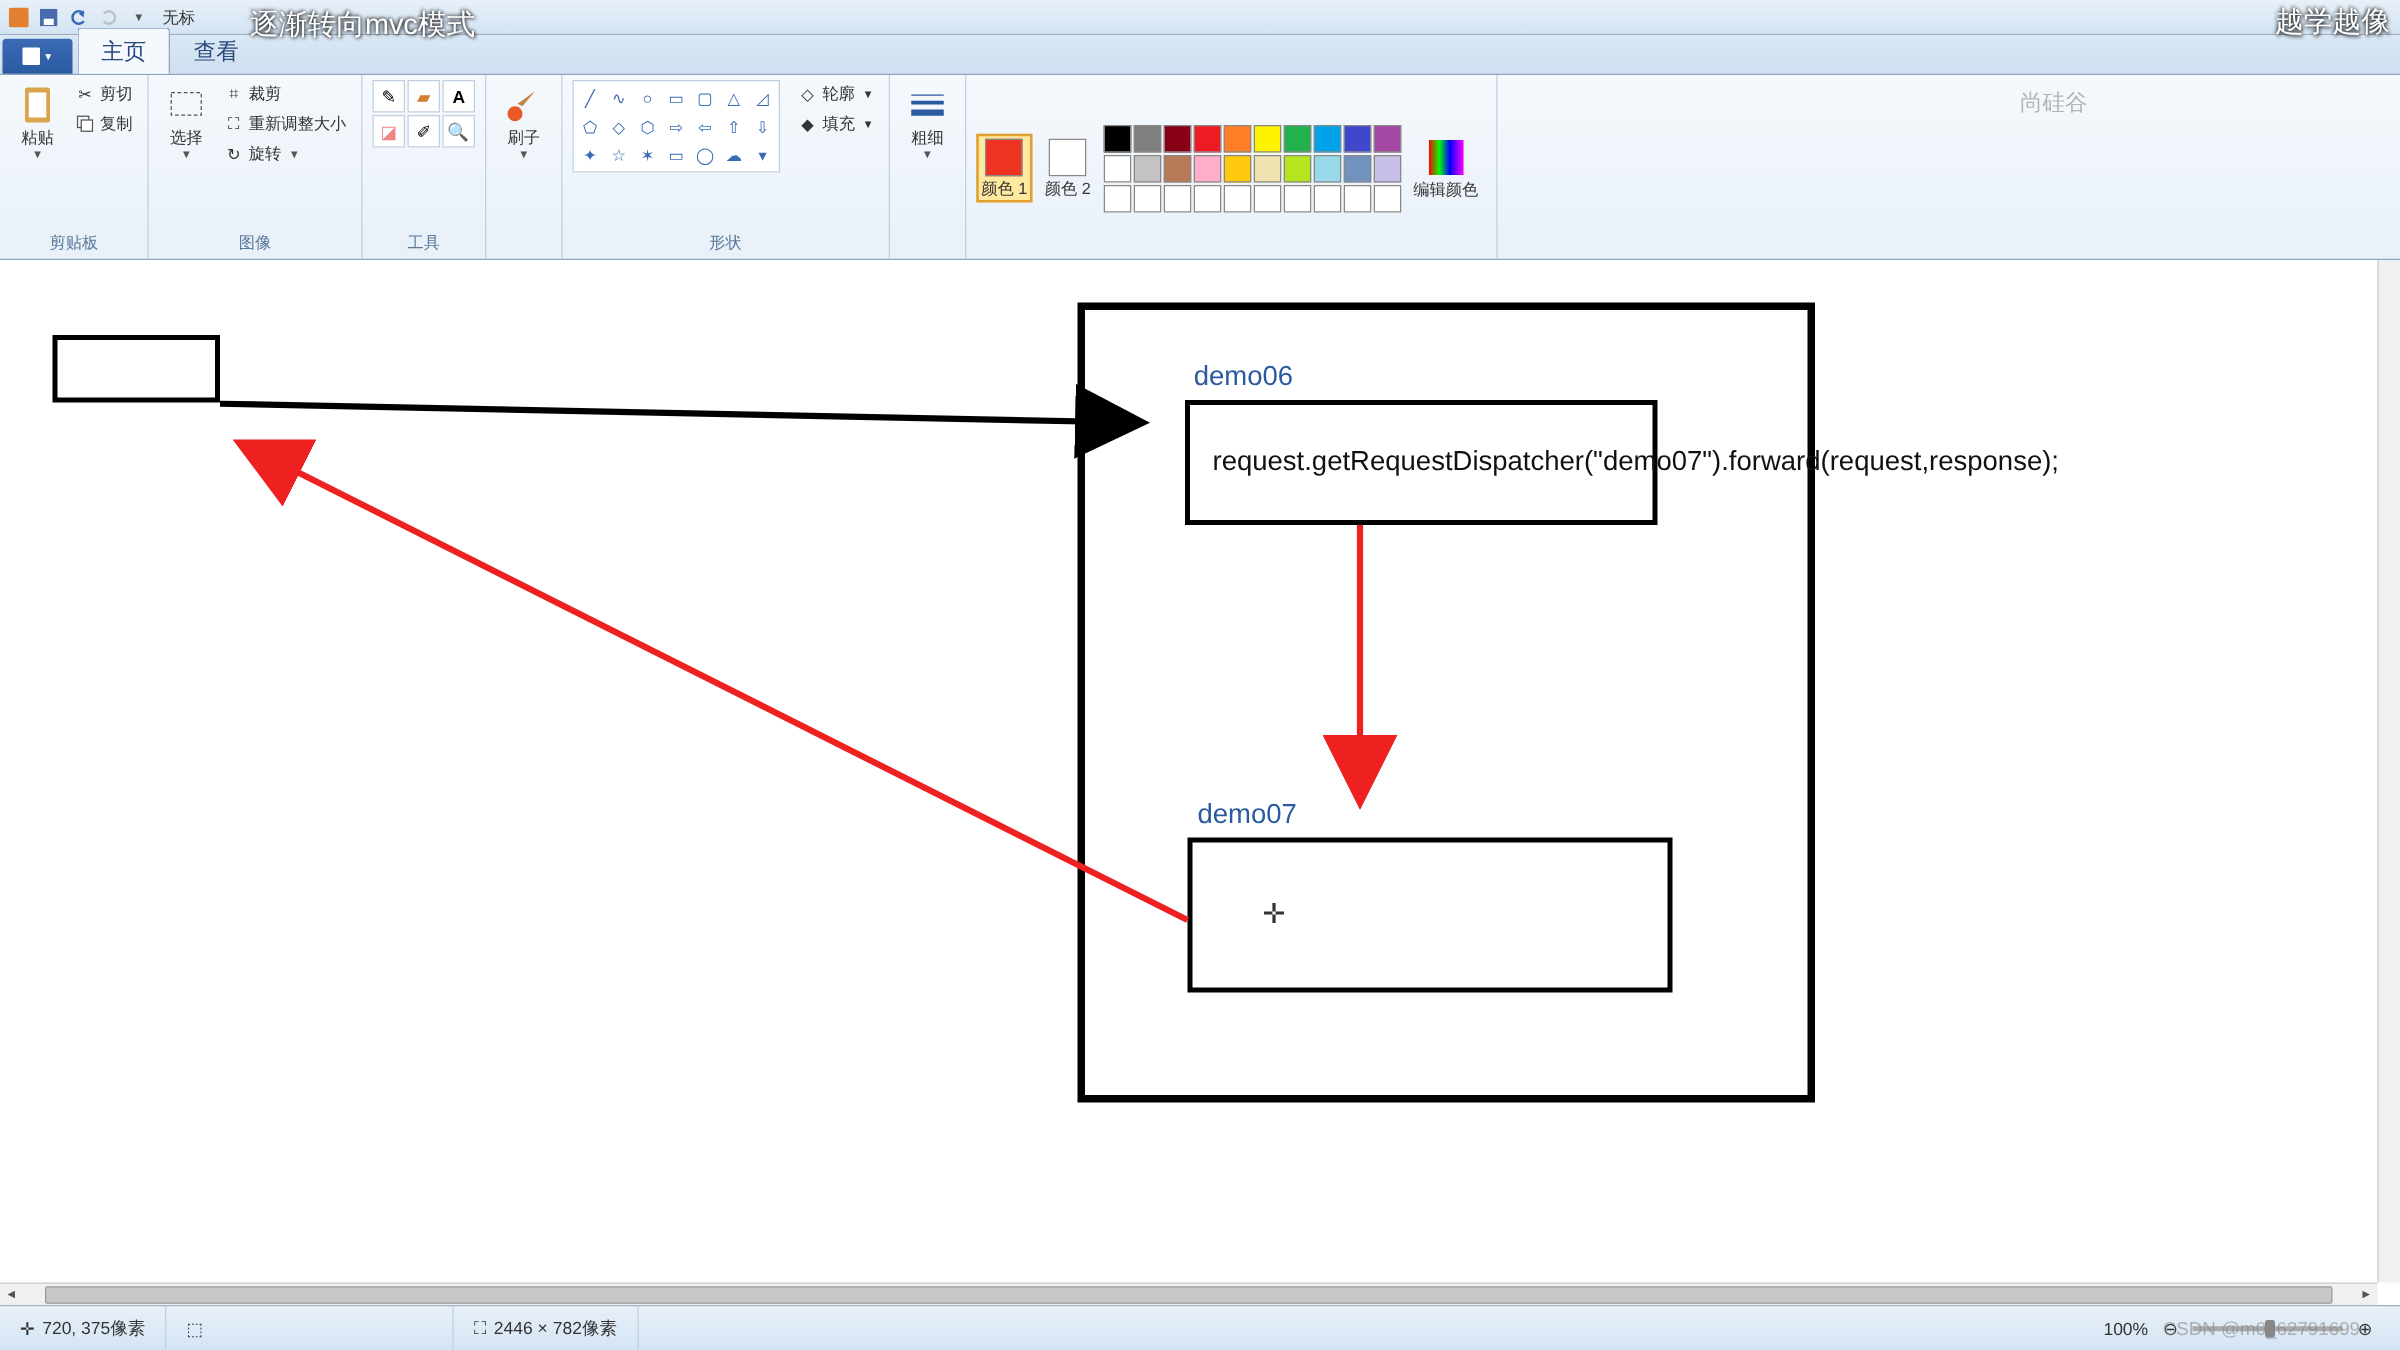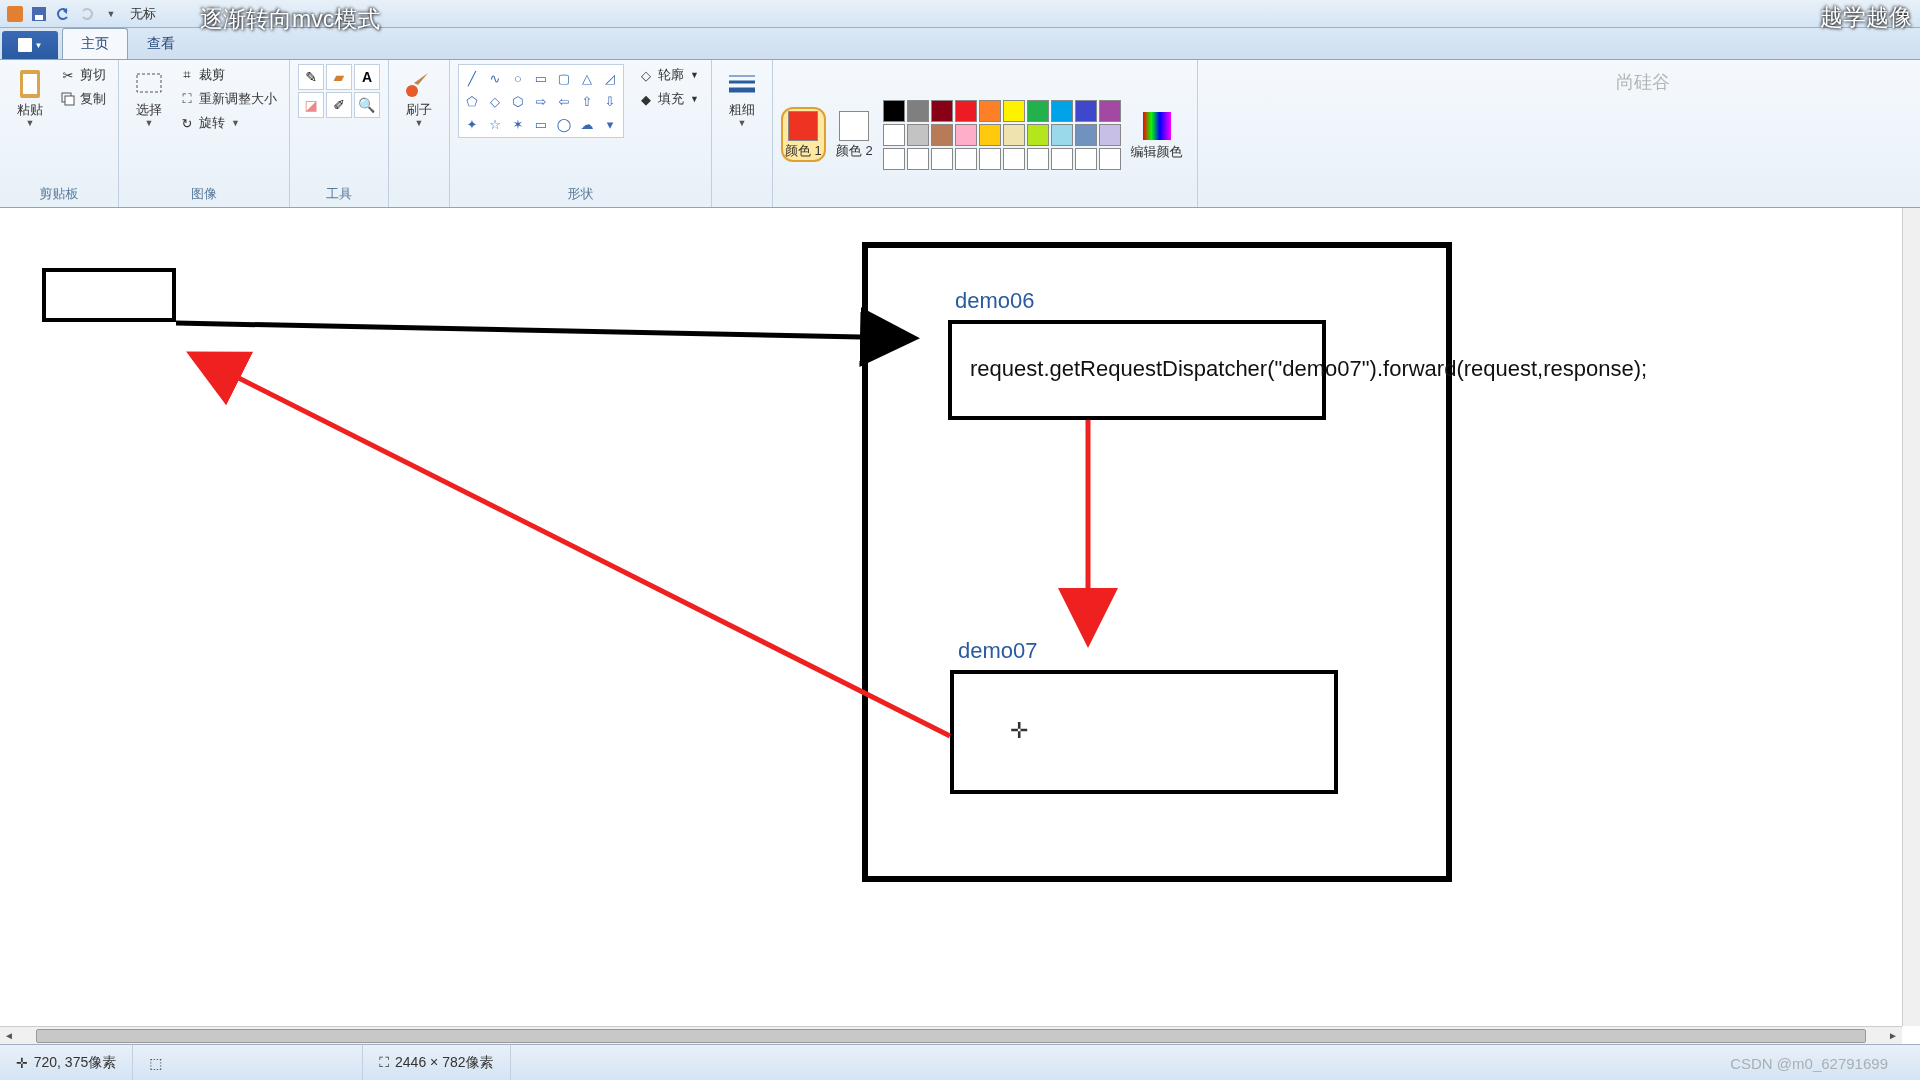--- a/index.html
+++ b/index.html
@@ -9,21 +9,21 @@
 .titlebar .qat { display: flex; align-items: center; gap: 2px; }
 .titlebar .qat-btn { width: 22px; height: 22px; display: flex; align-items: center; justify-content: center; cursor: pointer; border-radius: 3px; }
 .titlebar .title-text { margin-left: 8px; font-size: 13px; color: #333; }
 
 .overlay-text { position: absolute; font-size: 23px; font-weight: normal; color: #fff; text-shadow: 1px 1px 3px rgba(0,0,0,0.8), -1px -1px 3px rgba(0,0,0,0.8); z-index: 100; pointer-events: none; }
 
 .tabbar { height: 32px; background: linear-gradient(#dae8f5, #cfdff0); display: flex; align-items: flex-end; padding-left: 2px; border-bottom: 1px solid #8ba4c0; }
 .file-btn { width: 56px; height: 28px; background: linear-gradient(#3a6ab5, #2a5a9f); border-radius: 3px 3px 0 0; display: flex; align-items: center; justify-content: center; margin-right: 4px; cursor: pointer; }
 .file-btn .file-icon { width: 14px; height: 14px; background: #fff; border-radius: 1px; }
 .file-btn .arrow { color: #fff; font-size: 8px; margin-left: 3px; }
-.tab { padding: 6px 18px; font-size: 14px; color: #2a4a7a; cursor: pointer; border: 1px solid transparent; border-bottom: none; text-align: center; }
+.tab { padding: 6px 18px; font-size: 18px; color: #2a4a7a; cursor: pointer; border: 1px solid transparent; border-bottom: none; text-align: center; }
 .tab.active { background: #f5f9fd; border-color: #8ba4c0; border-radius: 3px 3px 0 0; }
 
 .ribbon { height: 148px; background: linear-gradient(#f5f9fd, #e8f0f8); border-bottom: 1px solid #8ba4c0; display: flex; }
 .ribbon-group { border-right: 1px solid #c0d0e0; padding: 4px 8px 2px 8px; display: flex; flex-direction: column; justify-content: space-between; }
 .ribbon-group-label { text-align: center; font-size: 13px; color: #5a7a9a; padding: 2px 0; }
 .ribbon-group-content { display: flex; align-items: flex-start; gap: 4px; flex: 1; }
 
 .big-btn { display: flex; flex-direction: column; align-items: center; padding: 4px 6px; cursor: pointer; border-radius: 3px; }
 .big-btn .icon { width: 32px; height: 32px; display: flex; align-items: center; justify-content: center; }
 .big-btn .label { font-size: 13px; color: #333; margin-top: 2px; text-align: center; line-height: 1.2; }
@@ -33,21 +33,21 @@
 .small-btn .icon { width: 16px; height: 16px; display: flex; align-items: center; justify-content: center; }
 
 .tool-grid { display: grid; grid-template-columns: repeat(3, 26px); grid-template-rows: repeat(2, 26px); gap: 2px; }
 .tool-cell { border: 1px solid #c0d0e0; background: #fff; display: flex; align-items: center; justify-content: center; cursor: pointer; font-size: 14px; }
 
 .shapes-grid { display: grid; grid-template-columns: repeat(7, 22px); grid-template-rows: repeat(3, 22px); gap: 1px; border: 1px solid #c0d0e0; background: #fff; padding: 2px; }
 .shape-cell { display: flex; align-items: center; justify-content: center; cursor: pointer; font-size: 13px; color: #3a6ab5; }
 
 .color-swatch { width: 22px; height: 22px; border: 1px solid #888; cursor: pointer; }
 .color-grid { display: grid; grid-template-columns: repeat(10, 22px); grid-template-rows: repeat(3, 22px); gap: 2px; }
-.selected-color { border: 2px solid #e0a030; padding: 2px; background: #ffe8a0; border-radius: 12px; }
+.selected-color { border: 2px solid #e0a030; padding: 2px; background: #ffe8a0; border-radius: 0; }
 
 .canvas-area { position: absolute; top: 208px; left: 0; right: 0; bottom: 36px; background: #fff; overflow: auto; }
 .canvas-content { position: relative; width: 1900px; height: 800px; }
 
 .scrollbar-h { position: absolute; bottom: 36px; left: 0; right: 18px; height: 18px; background: #f0f0f0; border-top: 1px solid #ccc; display: flex; align-items: center; }
 .scrollbar-h .thumb { height: 14px; background: #c8c8c8; border: 1px solid #999; border-radius: 2px; margin: 0 18px; flex: 1; }
 .scrollbar-h .arrow { width: 18px; height: 18px; display: flex; align-items: center; justify-content: center; font-size: 10px; color: #555; cursor: pointer; }
 .scrollbar-v { position: absolute; top: 208px; right: 0; bottom: 54px; width: 18px; background: #f0f0f0; border-left: 1px solid #ccc; }
 
 .statusbar { position: absolute; bottom: 0; left: 0; right: 0; height: 36px; background: linear-gradient(#e8f0f8, #d4e4f4); border-top: 1px solid #a0b0c0; display: flex; align-items: center; font-size: 14px; color: #333; }
@@ -374,13 +374,21 @@
     <span>720, 375像素</span>
   </div>
   <div class="status-cell" style="width:230px">
     <span>⬚</span>
   </div>
   <div class="status-cell">
     <span>⛶</span>
     <span>2446 × 782像素</span>
   </div>
   <div class="status-spacer"></div>
+  <div class="status-cell" style="border:none">
+    <span>100%</span>
+    <span style="margin:0 6px;cursor:pointer">⊖</span>
+    <div style="width:120px;height:4px;background:#aaa;position:relative">
+        <div style="position:absolute;left:58px;top:-5px;width:8px;height:14px;background:#888;border-radius:2px"></div>
+      </div>
+    <span style="margin:0 6px;cursor:pointer">⊕</span>
+  </div>
 </div>
 
 </body></html>

